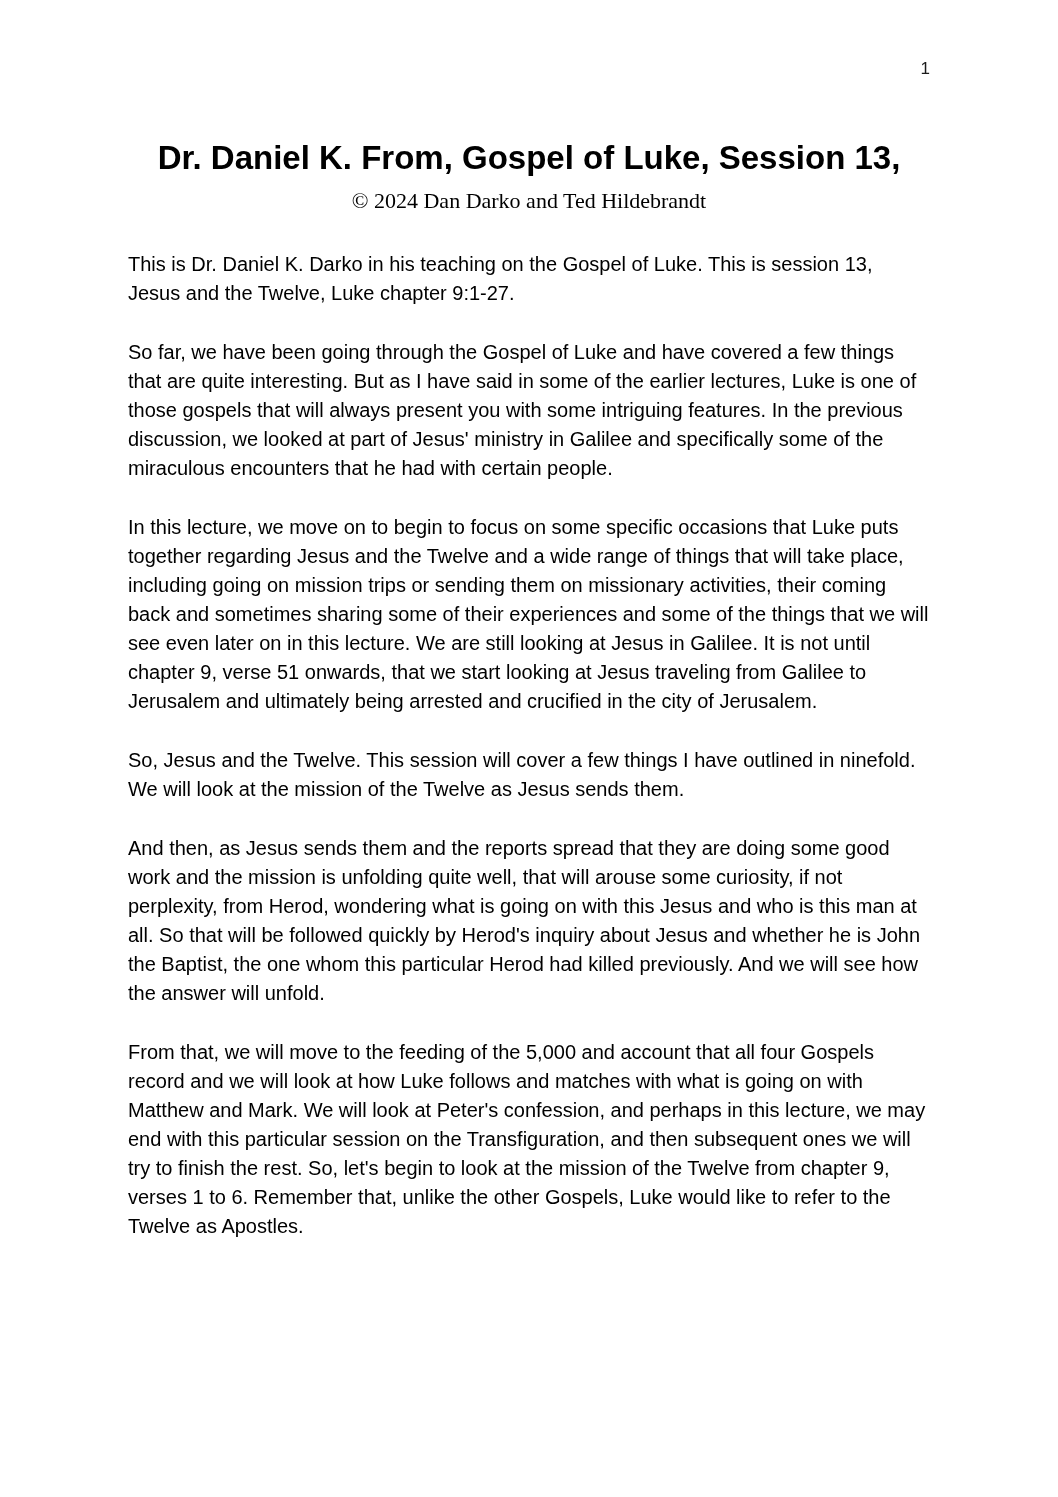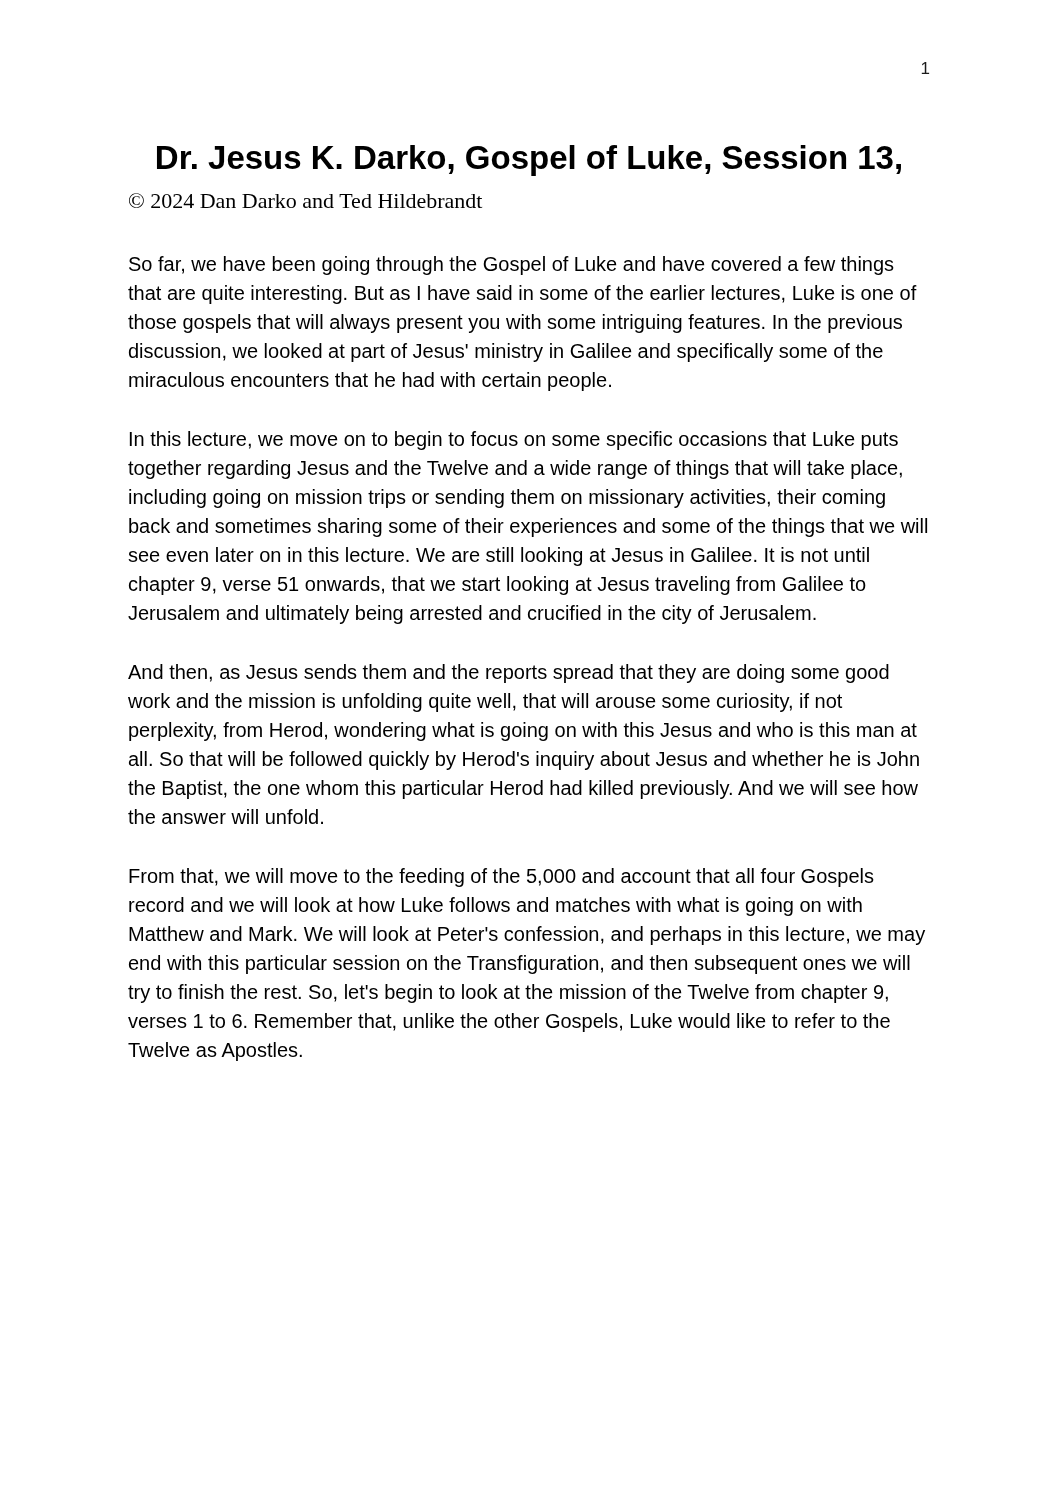--- a/index.html
+++ b/index.html
@@ -24,21 +24,21 @@
     padding: 134px 128px 0 128px;
   }
   .doc-title {
     text-align: center;
     font-weight: bold;
     font-size: 33px;
     line-height: 48px;
     color: #000000;
   }
   .copyright {
-    text-align: left;
+    text-align: center;
     font-family: "Liberation Serif", serif;
     font-size: 22px;
     line-height: 30px;
     margin-top: 4px;
     color: #000000;
   }
   .body-text {
     margin-top: 34px;
   }
   .body-text p {
@@ -50,25 +50,27 @@
   }
 </style>
 </head>
 <body>
 
 <div class="page-number">1</div>
 
 <div class="content">
 
   <h1 class="doc-title">
-    <span>Dr. Jesus K. Darko, Gospel of Luke, Session 13,</span><br>
+    <span>Dr. Daniel K. From, Gospel of Luke, Session 13,</span><br>
   </h1>
 
   <div class="copyright">© 2024 Dan Darko and Ted Hildebrandt</div>
 
   <div class="body-text">
+    <p>This is Dr. Daniel K. Darko in his teaching on the Gospel of Luke. This is session 13, Jesus and the Twelve, Luke chapter 9:1-27.</p>
     <p>So far, we have been going through the Gospel of Luke and have covered a few things that are quite interesting. But as I have said in some of the earlier lectures, Luke is one of those gospels that will always present you with some intriguing features. In the previous discussion, we looked at part of Jesus' ministry in Galilee and specifically some of the miraculous encounters that he had with certain people.</p>
     <p>In this lecture, we move on to begin to focus on some specific occasions that Luke puts together regarding Jesus and the Twelve and a wide range of things that will take place, including going on mission trips or sending them on missionary activities, their coming back and sometimes sharing some of their experiences and some of the things that we will see even later on in this lecture. We are still looking at Jesus in Galilee. It is not until chapter 9, verse 51 onwards, that we start looking at Jesus traveling from Galilee to Jerusalem and ultimately being arrested and crucified in the city of Jerusalem.</p>
+    <p>So, Jesus and the Twelve. This session will cover a few things I have outlined in ninefold. We will look at the mission of the Twelve as Jesus sends them.</p>
     <p>And then, as Jesus sends them and the reports spread that they are doing some good work and the mission is unfolding quite well, that will arouse some curiosity, if not perplexity, from Herod, wondering what is going on with this Jesus and who is this man at all. So that will be followed quickly by Herod's inquiry about Jesus and whether he is John the Baptist, the one whom this particular Herod had killed previously. And we will see how the answer will unfold.</p>
     <p>From that, we will move to the feeding of the 5,000 and account that all four Gospels record and we will look at how Luke follows and matches with what is going on with Matthew and Mark. We will look at Peter's confession, and perhaps in this lecture, we may end with this particular session on the Transfiguration, and then subsequent ones we will try to finish the rest. So, let's begin to look at the mission of the Twelve from chapter 9, verses 1 to 6. Remember that, unlike the other Gospels, Luke would like to refer to the Twelve as Apostles.</p>
   </div>
 
 </div>
 
 </body></html>

